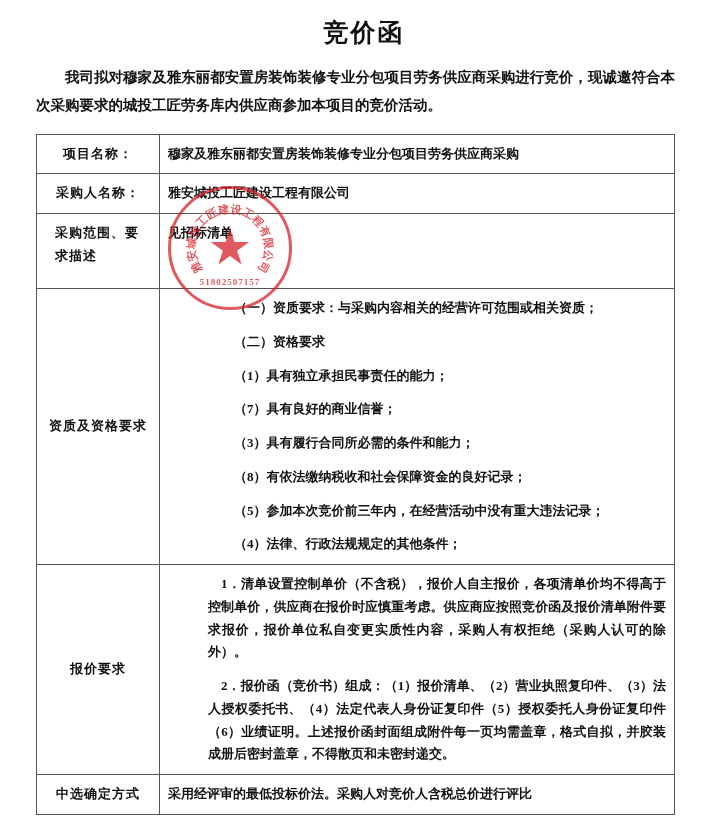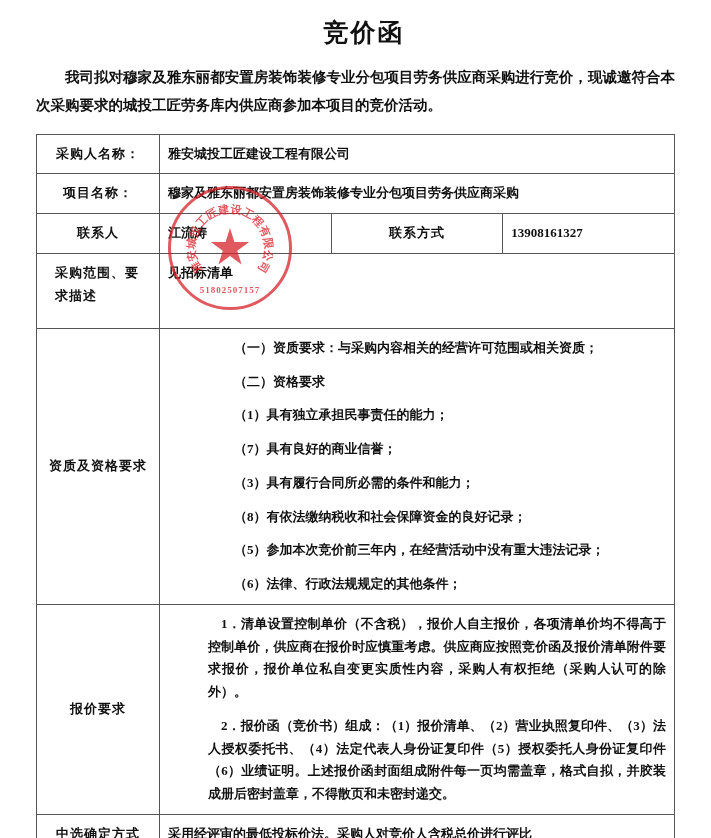--- a/index.html
+++ b/index.html
@@ -116,69 +116,63 @@
     font-size: 11px;
     font-weight: bold;
     color: #d6222a;
     transform-origin: 0 0;
     white-space: nowrap;
     font-family: "Liberation Serif", serif;
   }
   .seal .bottom-text {
     position: absolute;
     left: 0;
-    bottom: 12px;
+    bottom: 20px;
     width: 100%;
     text-align: center;
     font-size: 9px;
     color: #d6222a;
     font-weight: bold;
     letter-spacing: 1px;
   }
 </style>
 </head>
 <body>
 
 <div class="page">
 
   <div class="doc-title">竞价函</div>
 
   <div class="intro">我司拟对穆家及雅东丽都安置房装饰装修专业分包项目劳务供应商采购进行竞价，现诚邀符合本次采购要求的城投工匠劳务库内供应商参加本项目的竞价活动。</div>
 
   <table class="main">
     <tbody>
       <tr>
+        <td class="label mid">项目名称：</td>
+        <td class="value mid" colspan="3">穆家及雅东丽都安置房装饰装修专业分包项目劳务供应商采购</td>
+      </tr>
+      <tr>
         <td class="label mid">采购人名称：</td>
         <td class="value mid" colspan="3">雅安城投工匠建设工程有限公司</td>
-      </tr>
-      <tr>
-        <td class="label mid">项目名称：</td>
-        <td class="value mid" colspan="3">穆家及雅东丽都安置房装饰装修专业分包项目劳务供应商采购</td>
-      </tr>
-      <tr>
-        <td class="label mid">联系人</td>
-        <td class="value mid" style="width:150px">江流涛</td>
-        <td class="label mid" style="width:100px">联系方式</td>
-        <td class="value mid">13908161327</td>
       </tr>
       <tr>
         <td class="label topalign" style="height:58px">采购范围、要求描述</td>
         <td class="value" colspan="3">见招标清单</td>
       </tr>
       <tr>
         <td class="label mid">资质及资格要求</td>
         <td class="value" colspan="3">
           <p class="cell-p indent just">（一）资质要求：与采购内容相关的经营许可范围或相关资质；</p>
           <p class="cell-p indent just">（二）资格要求</p>
           <p class="cell-p indent just">（1）具有独立承担民事责任的能力；</p>
           <p class="cell-p indent just">（7）具有良好的商业信誉；</p>
           <p class="cell-p indent just">（3）具有履行合同所必需的条件和能力；</p>
           <p class="cell-p indent just">（8）有依法缴纳税收和社会保障资金的良好记录；</p>
           <p class="cell-p indent just">（5）参加本次竞价前三年内，在经营活动中没有重大违法记录；</p>
-          <p class="cell-p indent just">（6）法律、行政法规规定的其他条件；</p>
+          <p class="cell-p indent just">（4）法律、行政法规规定的其他条件；</p>
         </td>
       </tr>
       <tr>
         <td class="label mid">报价要求</td>
         <td class="value" colspan="3">
           <p class="cell-p just" style="text-indent:1em">1．清单设置控制单价（不含税），报价人自主报价，各项清单价均不得高于控制单价，供应商在报价时应慎重考虑。供应商应按照竞价函及报价清单附件要求报价，报价单位私自变更实质性内容，采购人有权拒绝（采购人认可的除外）。</p>
           <p class="cell-p just" style="text-indent:1em">2．报价函（竞价书）组成：（1）报价清单、（2）营业执照复印件、（3）法人授权委托书、（4）法定代表人身份证复印件（5）授权委托人身份证复印件（6）业绩证明。上述报价函封面组成附件每一页均需盖章，格式自拟，并胶装成册后密封盖章，不得散页和未密封递交。</p>
         </td>
       </tr>
       <tr>

